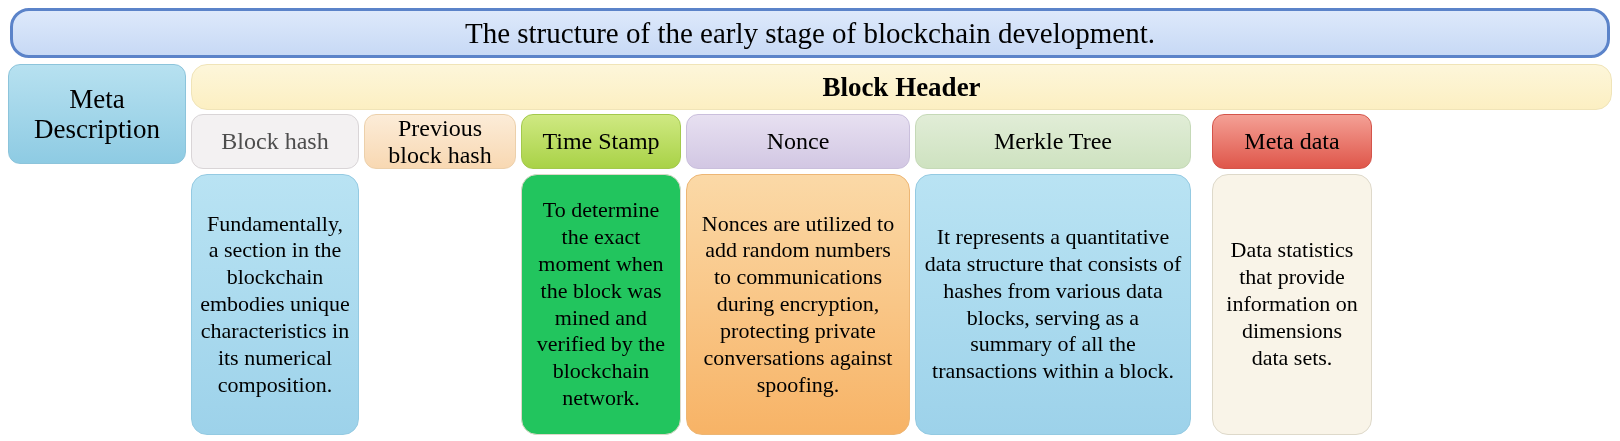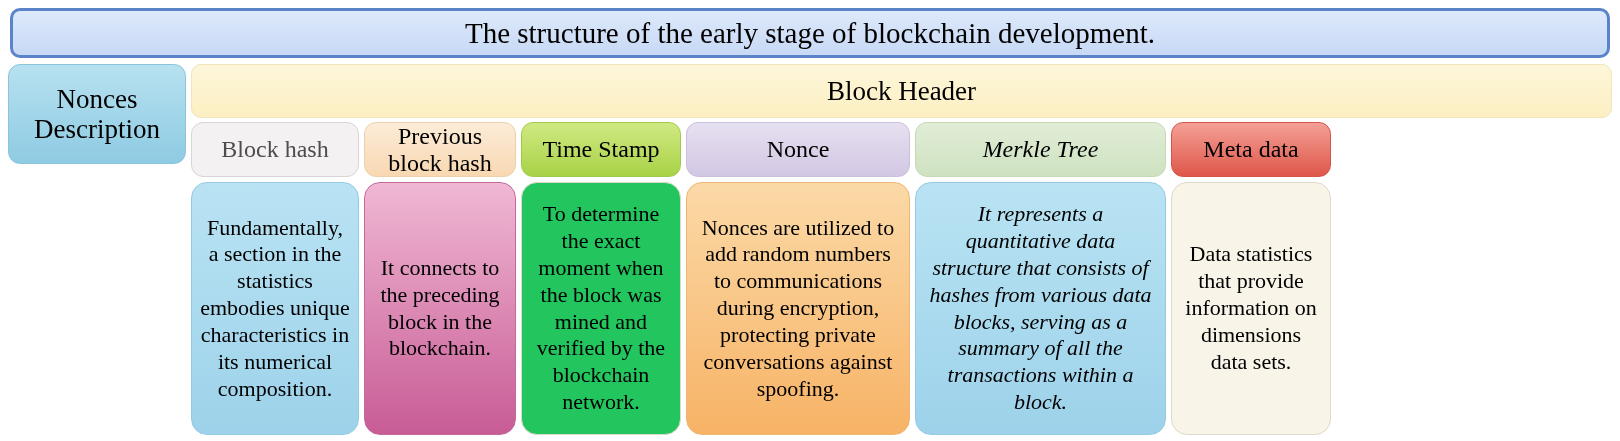--- a/index.html
+++ b/index.html
@@ -4,21 +4,21 @@
 <style>
   html,body{margin:0;padding:0;background:#ffffff;}
   body{font-family:"Liberation Serif","DejaVu Serif",serif;color:#000;}
   .canvas{position:relative;width:1620px;height:441px;background:#fff;overflow:hidden;}
 
   
   .title{
     margin:8px 10px 6px;
     height:44px;
     border:3px solid #5b83c9;
-    border-radius:10px;
+    border-radius:19px;
     background:linear-gradient(#dde9fb,#c7d9f5);
     display:flex;align-items:center;justify-content:center;
     font-size:29px;
   }
 
   
   .main{display:flex;gap:5px;margin:0 8px;height:371px;}
   .col{display:flex;flex-direction:column;gap:6px;}
   .subcol{display:flex;flex-direction:column;gap:5px;}
 
@@ -34,39 +34,39 @@
   .desc{
     flex:1;
     border-radius:16px;
     display:flex;align-items:center;justify-content:center;
     text-align:center;font-size:22px;line-height:1.22;
     padding:6px 8px;box-sizing:border-box;
   }
 
   .group{flex:1;display:flex;flex-direction:column;gap:4px;min-width:0;}
   .band{
-    height:54px;flex:none;
+    height:46px;flex:none;
     background:linear-gradient(#fdf6da,#fcefc2);
     border:1px solid #f0e4b8;
-    border-radius:10px;
+    border-radius:16px;
     display:flex;align-items:center;justify-content:center;
-    font-size:27px;box-sizing:border-box;
+    font-size:27px;box-sizing:border-box;font-weight:bold;
   }
   .subrow{flex:1;display:flex;gap:5px;min-height:0;}
   .spacer{flex:1;}
 
   
   .w-block{width:190px;flex:none;}
   .w-bdesc{width:178px;flex:none;}
   .w-bhash{width:168px;flex:none;}
   .w-prev{width:152px;flex:none;}
   .w-time{width:160px;flex:none;}
   .w-nonce{width:224px;flex:none;}
-  .w-merkle{width:251px;flex:none;font-style:italic;}
-  .w-meta{width:160px;flex:none;}
+  .w-merkle{width:276px;flex:none;}
+  .w-meta{width:160px;flex:none;margin-left:16px;}
 
   
   .hdr-block{background:linear-gradient(#d0cbdf,#b6b0d1);border:1px solid #aea7ca;}
   .hdr-bdesc{background:linear-gradient(#b7e1f0,#8ecbe3);border:1px solid #8cc4db;}
   .hdr-bhash{background:#f3f1f2;border:1px solid #d9d5d7;color:#4d4d4d;}
   .hdr-prev{background:linear-gradient(#fcecd8,#f8d8b2);border:1px solid #ecd0ab;}
   .hdr-time{background:linear-gradient(#cfe982,#a9d247);border:1px solid #a3c94c;}
   .hdr-nonce{background:linear-gradient(#e7e0f1,#d2c7e3);border:1px solid #cabfdc;}
   .hdr-merkle{background:linear-gradient(#e1edd7,#cee2c0);border:1px solid #c5d9b7;}
   .hdr-meta{background:linear-gradient(#f4a095,#df564a);border:1px solid #d4544a;}
@@ -85,36 +85,35 @@
 <body>
 
 <div class="canvas">
 
   <div class="title">The structure of the early stage of blockchain development.</div>
 
   <div class="main">
 
 
     <div class="col w-bdesc">
-      <div class="hdr hdr-bdesc">Nonces Description</div>
+      <div class="hdr hdr-bdesc">Meta Description</div>
     </div>
 
     <div class="group">
       <div class="band">Block Header</div>
 
       <div class="subrow">
 
         <div class="subcol w-bhash">
           <div class="hdr hdr-bhash">Block hash</div>
-          <div class="desc desc-bhash">Fundamentally, a section in the statistics embodies unique characteristics in its numerical composition.</div>
+          <div class="desc desc-bhash">Fundamentally, a section in the blockchain embodies unique characteristics in its numerical composition.</div>
         </div>
 
         <div class="subcol w-prev">
           <div class="hdr hdr-prev">Previous block hash</div>
-          <div class="desc desc-prev">It connects to the preceding block in the blockchain.</div>
         </div>
 
         <div class="subcol w-time">
           <div class="hdr hdr-time">Time Stamp</div>
           <div class="desc desc-time">To determine the exact moment when the block was mined and verified by the blockchain network.</div>
         </div>
 
         <div class="subcol w-nonce">
           <div class="hdr hdr-nonce">Nonce</div>
           <div class="desc desc-nonce">Nonces are utilized to add random numbers to communications during encryption, protecting private conversations against spoofing.</div>

